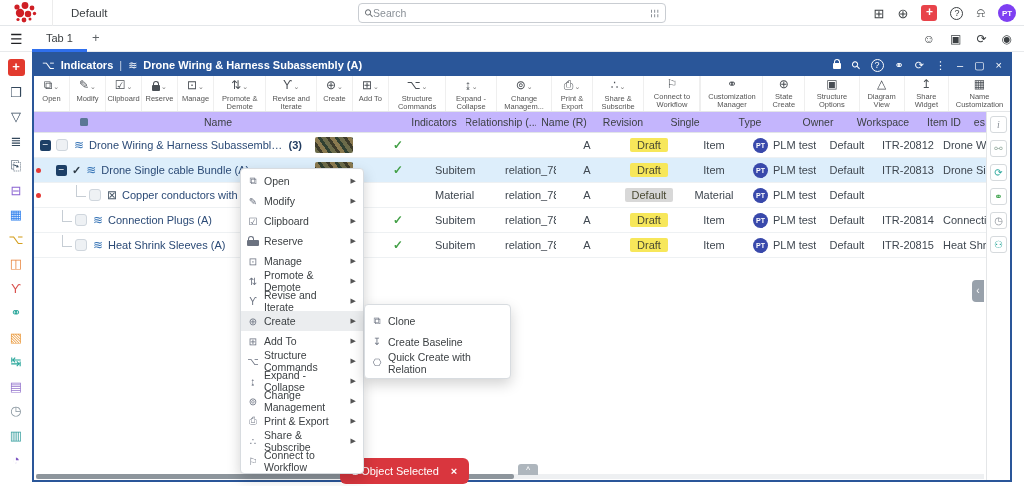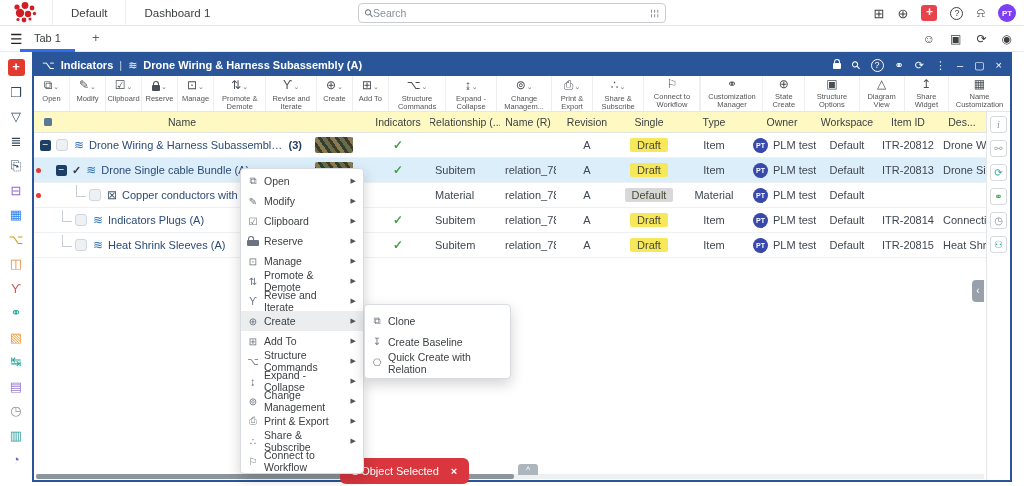--- a/index.html
+++ b/index.html
@@ -24,21 +24,21 @@
     font-size:12px; line-height:15px; text-align:center; font-weight:bold; }
   .circ { width:13px; height:13px; border:1.2px solid #3c4043; border-radius:50%;
     font-size:9px; line-height:11px; text-align:center; display:inline-block; }
   #avatar { width:18px; height:18px; border-radius:50%; background:#7e3ff2; color:#fff;
     font-size:8px; font-weight:bold; display:flex; align-items:center; justify-content:center; }
 
   
   #tabbar { position:absolute; left:0; top:26px; width:1024px; height:26px;
     border-bottom:1px solid #e8eaec; background:#fff; z-index:19; }
   #hamburger { position:absolute; left:10px; top:5px; font-size:14px; color:#202124; cursor:pointer; }
-  #tab1 { position:absolute; left:20px; top:0; height:26px; padding:0 14px; display:flex;
+  #tab1 { position:absolute; left:32px; top:0; height:26px; padding:0 14px; display:flex;
     align-items:center; font-size:11px; color:#3c4043; border-bottom:3px solid #2f6fed; cursor:pointer; }
   #addtab { position:absolute; left:92px; top:4px; font-size:13px; color:#5f6368; cursor:pointer; }
   #tabbar-right { position:absolute; right:12px; top:0; height:26px; display:flex; align-items:center; gap:15px; }
   #tabbar-right .tbi { font-size:12px; }
 
   
   #sidebar { position:absolute; left:0; top:52px; width:32px; height:434px; background:#fff;
     display:flex; flex-direction:column; align-items:center; padding-top:4px; gap:1.5px; overflow:hidden; }
   .sbi { width:24px; height:23px; display:flex; align-items:center; justify-content:center;
     font-size:13px; cursor:pointer; flex:0 0 auto; }
@@ -61,21 +61,21 @@
     display:flex; flex-direction:column; align-items:center; justify-content:flex-start; cursor:pointer; }
   .tbtn .ico { font-size:12px; line-height:13px; color:#4a4f55; display:flex; align-items:center; gap:1px; }
   .tbtn .caret { font-size:7px; color:#777; margin-top:2px; }
   .tbtn .lbl { font-size:7.5px; line-height:8px; color:#555; text-align:center; margin-top:2px; }
   #tb-right { margin-left:auto; display:flex; }
   #tb-right .tbtn { border-right:none; border-left:1px solid #efefef; }
 
   
   #grid { position:absolute; left:0; top:58px; width:952px; }
   #grid-head { display:grid; grid-template-columns:28px 240px 64px 64px 70px 56px 62px 62px 68px 68px 62px 60px 1fr;
-    height:21px; background:#fef9c3; border-bottom:1px solid #e2e5e8; }
+    height:21px; background:#c4b5fd; border-bottom:1px solid #e2e5e8;padding-left:36px; }
   #grid-head .hc { font-size:10.5px; color:#3c4043; display:flex; align-items:center;
     justify-content:center; overflow:hidden; white-space:nowrap; }
   .selall { width:8px; height:8px; background:#5b7795; border-radius:1.5px; }
   .grow { display:grid; grid-template-columns:268px 64px 64px 70px 56px 62px 62px 68px 68px 62px 60px 1fr;
     height:25px; border-bottom:1px solid #eef1f3; position:relative; background:#fff; }
   .grow.sel { background:#ddeefb; }
   .gc { font-size:11px; color:#3f4750; display:flex; align-items:center; justify-content:center;
     overflow:hidden; white-space:nowrap; }
   .gc.l { justify-content:flex-start; padding-left:5px; }
   .namec { justify-content:flex-start; padding-left:4px; }
@@ -150,21 +150,20 @@
         <circle cx="24" cy="6" r="2.4"></circle>
       <circle cx="12" cy="11" r="4.2"></circle>
         <circle cx="20" cy="12" r="3.2"></circle>
         <circle cx="26.5" cy="11.5" r="1.7"></circle>
       <circle cx="10" cy="17.5" r="1.6"></circle>
         <circle cx="16" cy="18" r="2.4"></circle>
         <circle cx="22" cy="17" r="1.5"></circle>
     </g>
   </svg>
   <div class="wtab">Default</div>
-  <div class="wtab">Dashboard 1</div>
   <div id="searchbox">
     <span class="mag" style="font-size:11px;color:#70757a;">⚲</span>
     <input id="search-input" placeholder="Search" style="">
     <span style="font-size:10px;color:#8a9097;transform:rotate(90deg);">☷</span>
   </div>
   <div id="topbar-icons">
       <span class="tbi">
         <span class="gl " style="font-size: 13px;">⊞</span>
       </span>
       <span class="tbi">
@@ -526,21 +525,21 @@
           <div class="gc">Default</div>
           <div class="gc"></div>
           <div class="gc l"></div>
         </div>
         <div class="grow">
           <div class="gc namec">
             <span style="width: 24px; flex: 0 0 auto;"></span>
             <span class="elbow"></span>
             <span class="cbx"></span>
             <span class="gl rowicon" style="color: rgb(47, 111, 179);">≋</span>
-            <span class="nm">Indicators Plugs (A)</span>
+            <span class="nm">Connection Plugs (A)</span>
           </div>
           <div class="gc"></div>
           <div class="gc">
             <span class="okmark">✓</span>
           </div>
           <div class="gc l">Subitem</div>
           <div class="gc l">relation_7845</div>
           <div class="gc">A</div>
           <div class="gc">
             <span class="badge" style="background: rgb(247, 231, 90);">Draft</span>

